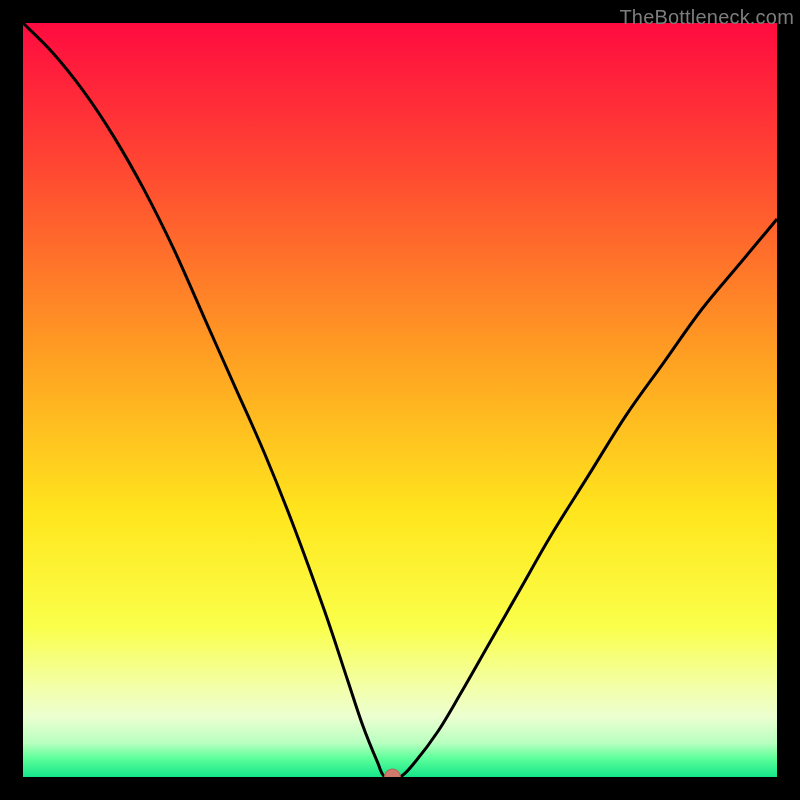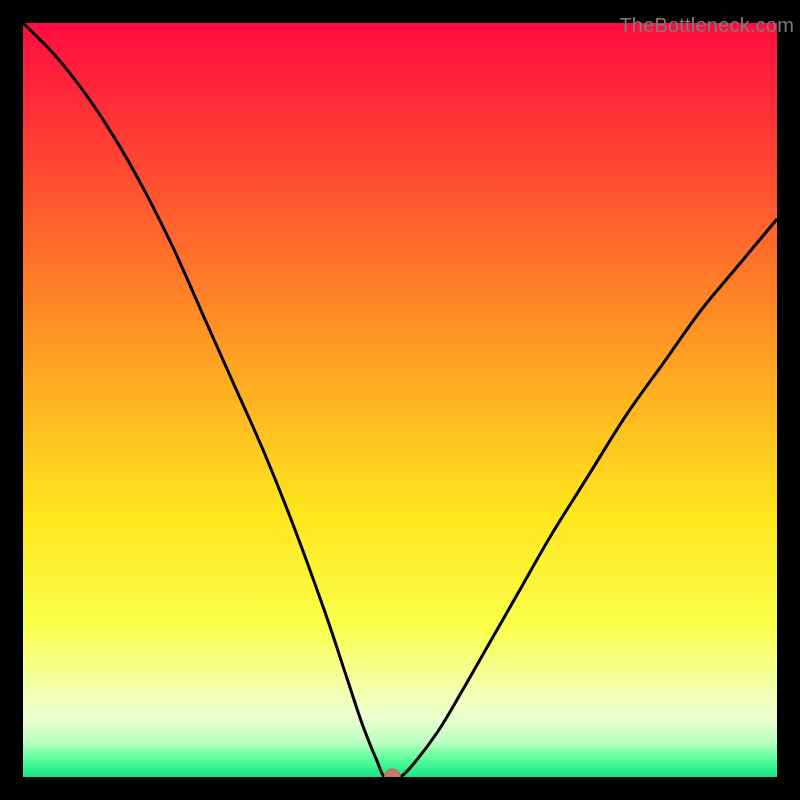--- a/index.html
+++ b/index.html
@@ -12,21 +12,21 @@
     overflow: hidden;
   }
   .frame {
     position: relative;
     width: 800px;
     height: 800px;
     background: #000;
   }
   .watermark {
     position: absolute;
-    top: 14px;
+    top: 6px;
     right: 6px;
     color: #7d7d7d;
     font-size: 20px;
     font-weight: 500;
     letter-spacing: 0.2px;
     user-select: none;
     z-index: 10;
     text-align: center;
   }
   .plot-outer {

